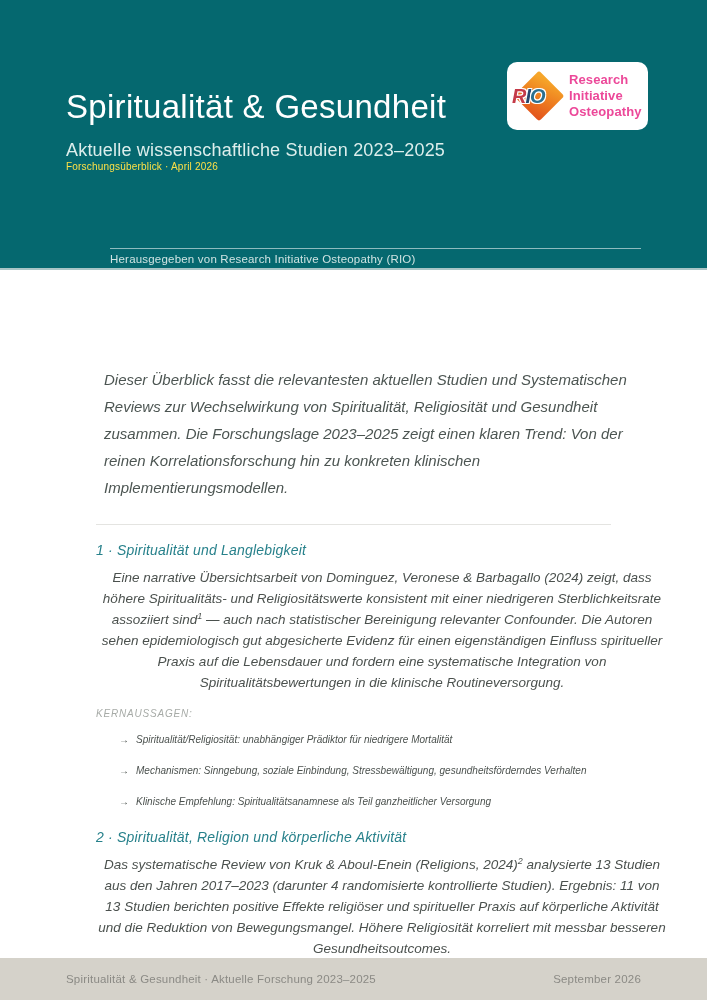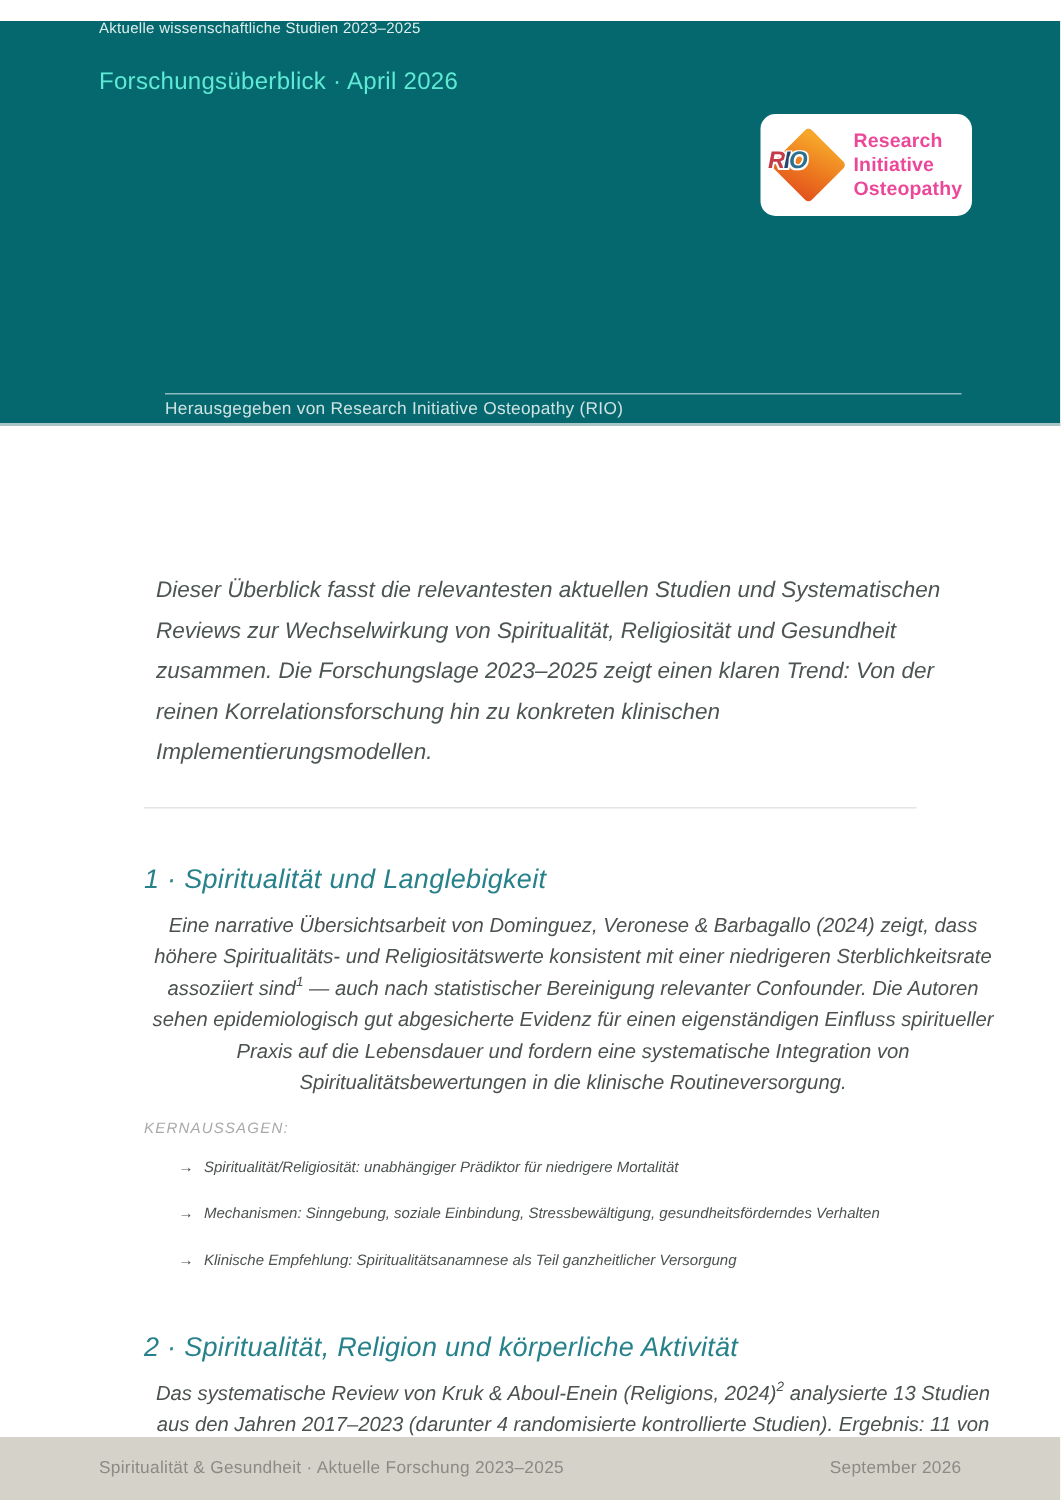--- a/index.html
+++ b/index.html
@@ -24,28 +24,28 @@
   }
   .masthead-title {
     padding-top: 88px;
     font-size: 33px;
     font-weight: 400;
     letter-spacing: 0.3px;
     color: #ffffff;
   }
   .masthead-subtitle {
     margin-top: 14px;
+    font-size: 18px;
+    color: #ddeeec;
+    letter-spacing: 0.2px;
+  }
+  .masthead-meta {
+    margin-top: 0;
     font-size: 10px;
-    color: #ddeeec;
-    letter-spacing: 0.2px;
-  }
-  .masthead-meta {
-    margin-top: 21px;
-    font-size: 16px;
-    color: #5eead4;
+    color: #fde047;
     letter-spacing: 0.2px;
   }
   .publisher-block {
     position: absolute;
     left: 66px;
     right: 66px;
     bottom: 3px;
     border-top: 1px solid rgba(255,255,255,0.55);
     padding-top: 4px;
     margin-left: 44px;
@@ -81,21 +81,21 @@
     width: 36px;
     height: 36px;
     border-radius: 3px;
     background: linear-gradient(160deg, #f6a62a 10%, #ed7a1f 55%, #e2511d 100%);
     transform: rotate(45deg);
   }
   .logo-acronym {
     position: absolute;
     top: 20px;
     left: 5px;
-    font-size: 16px;
+    font-size: 20px;
     font-weight: 700;
     font-style: italic;
     letter-spacing: -1px;
     white-space: nowrap;
   }
   .logo-acronym span {
     text-shadow: -1px -1px 0 #fff, 1px -1px 0 #fff, -1px 1px 0 #fff, 1px 1px 0 #fff;
   }
   .logo-letter-r { color: #c43a48; }
   .logo-letter-i { color: #27486e; }
@@ -116,22 +116,22 @@
     font-size: 15px;
     line-height: 27px;
     color: #4c5552;
   }
   .section-rule {
     border: 0;
     border-top: 1px solid #e4e4e1;
     margin: 23px 0 0 0;
   }
   .section-title {
-    margin-top: 37px;
-    font-size: 18px;
+    margin-top: 17px;
+    font-size: 14px;
     font-weight: 500;
     letter-spacing: 0.2px;
     color: #27818B;
   }
   .body-para {
     margin-top: 9px;
     width: 572px;
     font-size: 13.5px;
     line-height: 21px;
     color: #4b514e;
@@ -178,20 +178,21 @@
     letter-spacing: 0.2px;
     gap: 28px;
   }
 </style>
 </head>
 <body>
 
 <div class="page">
 
   <header class="masthead">
+    <h1 class="masthead-title">Spiritualität &amp; Gesundheit</h1>
 
     <div class="logo-card">
       <div class="logo-mark">
         <div class="logo-diamond"></div>
         <div class="logo-acronym"><span class="logo-letter-r">R</span><span class="logo-letter-i">I</span><span class="logo-letter-o">O</span></div>
       </div>
       <div class="logo-lines">
         <div>Research</div>
         <div>Initiative</div>
         <div>Osteopathy</div>

